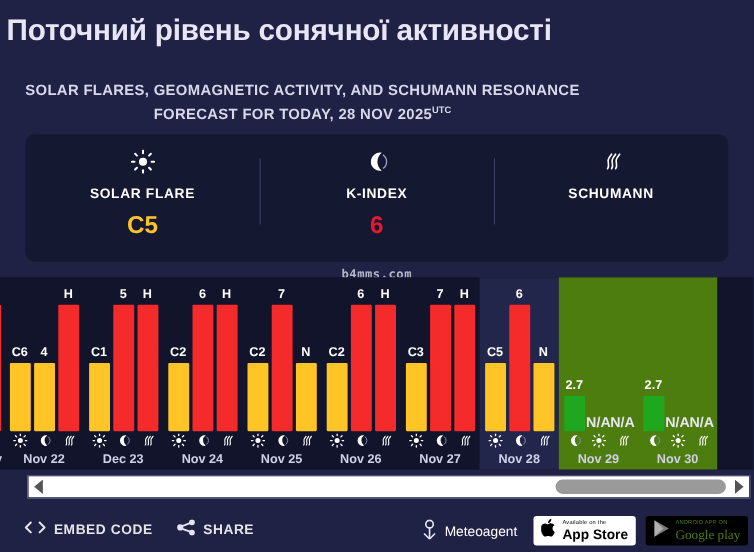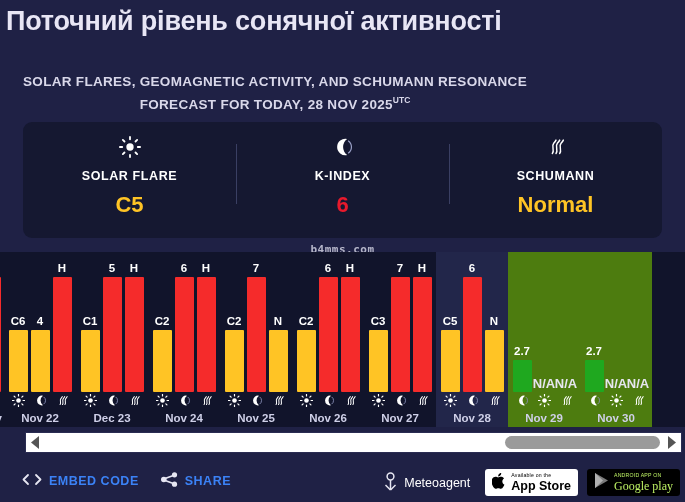--- a/index.html
+++ b/index.html
@@ -7,21 +7,21 @@
     width:685px;height:502px;overflow:hidden;
     background:#1f2145;
     font-family:"Liberation Sans", sans-serif;
     color:#ffffff;
     -webkit-font-smoothing:antialiased;
   }
   .page{position:relative;width:685px;height:502px;}
 
   
   .page-title{
-    position:absolute;left:6px;top:6px;
+    position:absolute;left:6px;top:12px;
     font-size:27px;font-weight:bold;
     color:#e8e6f5;letter-spacing:-0.2px;
     white-space:nowrap;
   }
   .subtitle{
     position:absolute;left:0;top:72px;width:550px;
     text-align:center;
     font-size:13.5px;font-weight:bold;
     letter-spacing:0.3px;
     color:#d9d8ea;
@@ -146,38 +146,38 @@
   .footer{
     position:absolute;left:0;top:462px;width:685px;height:40px;
   }
   .f-left{
     position:absolute;left:22px;top:10px;
     display:flex;align-items:center;gap:22px;
   }
   .f-btn{
     display:flex;align-items:center;gap:7px;
     font-size:12.5px;font-weight:bold;letter-spacing:0.5px;
-    color:#3b82f6;cursor:pointer;
+    color:#e5e5e5;cursor:pointer;
   }
   .f-right{
     position:absolute;right:5px;top:7px;
     display:flex;align-items:center;gap:9px;
   }
   .brand{
     display:flex;align-items:center;gap:6px;
     font-size:12.5px;font-weight:normal;color:#ffffff;
     margin-right:6px;
   }
   .badge{
     height:27px;border-radius:3px;
     display:flex;align-items:center;gap:4px;
     padding:0 7px;box-sizing:border-box;
   }
   .badge-appstore{background:#ffffff;color:#000000;}
-  .badge-googleplay{background:#000000;color:#bef264;}
+  .badge-googleplay{background:#000000;color:#4d7c0f;}
   .badge-txt{display:flex;flex-direction:column;line-height:1;}
   .badge-small{font-size:5.2px;letter-spacing:0.2px;}
   .badge-big{font-size:12.5px;font-weight:bold;margin-top:2px;}
   .badge-googleplay .badge-big{font-family:"Liberation Serif", serif;font-weight:normal;font-size:12px;}
 </style>
 </head>
 <body>
 
 <div class="page">
 
@@ -221,21 +221,20 @@
 
     <div class="sum-col">
       <div class="sum-icon">
         <svg width="22" height="22" viewBox="0 0 24 24" fill="none" stroke="#ffffff" stroke-width="1.6" stroke-linecap="round">
           <path d="M8 19 C11 15.5 6.5 11.5 9.5 8 C11 6.2 11.5 5.6 12 4.5"></path>
           <path d="M12 19 C15 15.5 10.5 11.5 13.5 8 C15 6.2 15.5 5.6 16 4.5"></path>
           <path d="M16 19 C19 15.5 14.5 11.5 17.5 8 C19 6.2 19.5 5.6 20 4.5"></path>
         </svg>
       </div>
       <div class="sum-label">SCHUMANN</div>
-      <div class="sum-value v-schumann">Normal</div>
     </div>
 
   </div>
 
   <div class="watermark">b4mms.com</div>
 
   <div class="chart-wrap">
     <div class="chart-scroll" id="chart-scroll">
         <div class="day" style="width: 26px;">
           <div class="bars">

